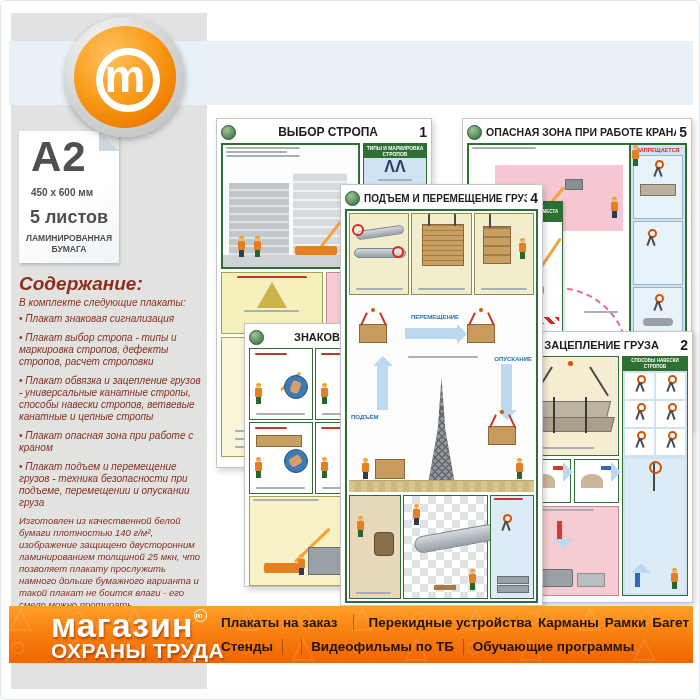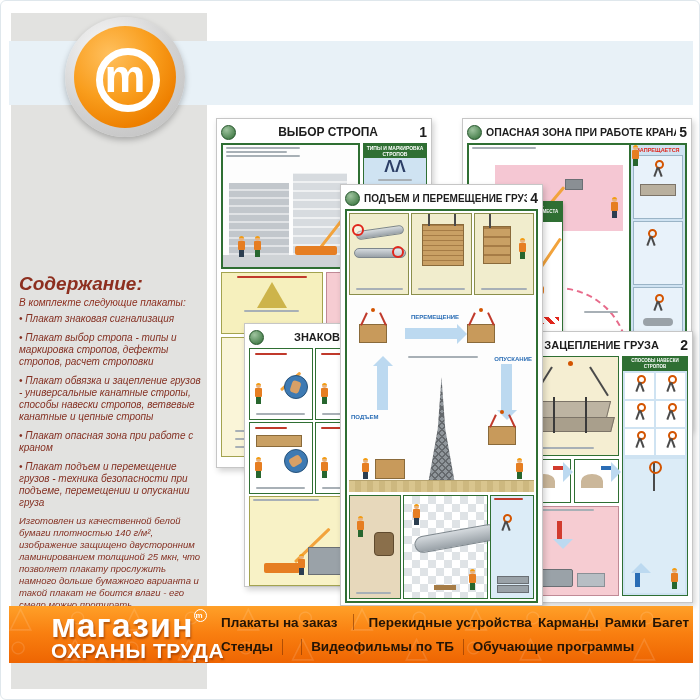--- a/index.html
+++ b/index.html
@@ -103,20 +103,28 @@
   .menu-row.r2{justify-content:flex-start;gap:0;}
   .mi{font-weight:bold;font-size:13.5px;color:#241405;text-decoration:none;white-space:nowrap;cursor:pointer;}
   .sep{width:1px;height:16px;background:rgba(120,45,0,.55);margin:0 9px;flex:none;}
 </style>
 </head>
 <body>
 
 <div class="page">
 
   <div class="sidebar">
+    <div class="sheet">
+      <div class="cut"></div>
+      <div class="fold"></div>
+      <div class="fmt">A2</div>
+      <div class="fmt-size">450 x 600 мм</div>
+      <div class="fmt-sheets">5 листов</div>
+      <div class="fmt-paper">ЛАМИНИРОВАННАЯ БУМАГА</div>
+    </div>
     <div class="side-h" style="top:260px;">Содержание:</div>
     <div class="side-intro">В комплекте следующие плакаты:</div>
     <ul class="side-list">
       <li>Плакат знаковая сигнализация</li>
       <li>Плакат выбор стропа - типы и маркировка стропов, дефекты стропов, расчет строповки</li>
       <li>Плакат обвязка и зацепление грузов - универсальные канатные стропы, способы навески стропов, ветвевые канатные и цепные стропы</li>
       <li>Плакат опасная зона при работе с краном</li>
       <li>Плакат подъем и перемещение грузов - техника безопасности при подъеме, перемещении и опускании груза</li>
     </ul>
     <div class="side-mat">Изготовлен из качественной белой бумаги плотностью 140 г/м², изображение защищено двусторонним ламинированием толщиной 25 мкн, что позволяет плакату прослужить намного дольше бумажного варианта и такой плакат не боится влаги - его смело можно протирать.</div>

